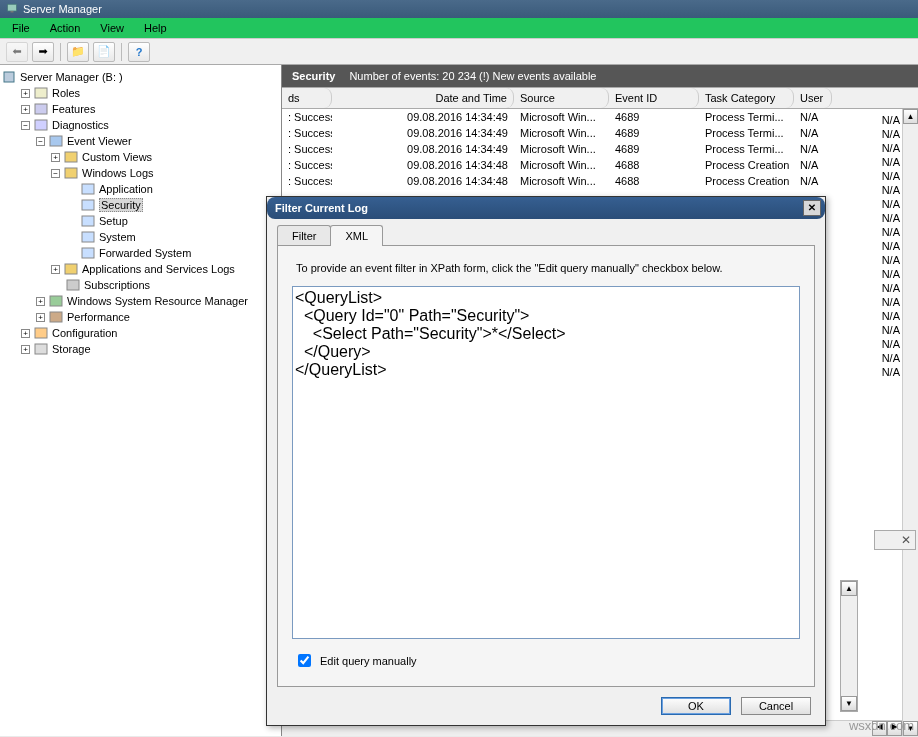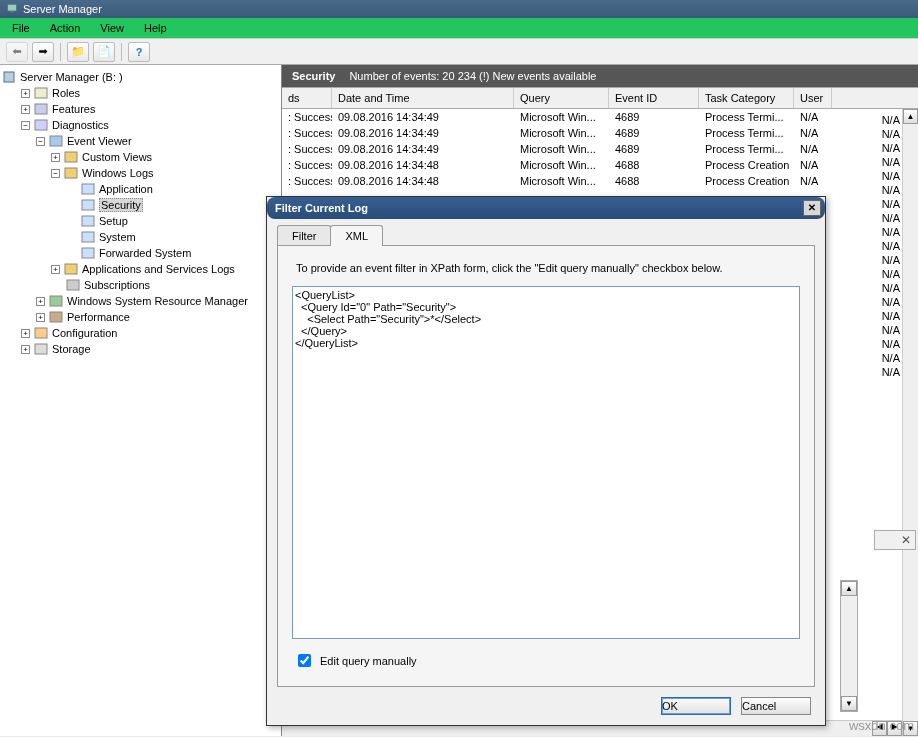--- a/index.html
+++ b/index.html
@@ -75,21 +75,21 @@
     background:#565656; color:#fff;
     padding:5px 10px;
     display:flex; gap:14px;
   }
   .cols {
     display:flex;
     background:#f0f0f0;
     border-bottom:1px solid #aaa;
     border-top:1px solid #aaa;
   }
-  .col { padding:4px 6px; border-right:1px solid #ccc;}
+  .col { padding:4px 6px; border-right:1px solid #ccc;border-radius:8px;}
   .listarea { position:relative; flex:1; overflow:hidden; }
   .row { display:flex; padding:1px 0; }
   .cell { padding:1px 6px; white-space:nowrap; overflow:hidden; }
   .scrollbar-v {
     position:absolute; right:0; top:0; bottom:0; width:16px;
     background:#efefef; border-left:1px solid #ccc;
     display:flex; flex-direction:column; justify-content:space-between;
   }
   .sbtn { height:15px; border:1px solid #999; background:linear-gradient(#fff,#ddd); font-size:8px; text-align:center; line-height:13px;}
   .scrollbar-h {
@@ -142,32 +142,33 @@
     display:flex; flex-direction:column;
     gap:10px;
     margin-top:-1px;
   }
   .hint { text-align:left; padding:2px 4px;}
   .xmlbox {
     flex:1;
     border:1px solid #7a9ac0;
     background:#fff;
     font-family:Tahoma, sans-serif;
-    font-size:11px;
+    font-size:16px;
     padding:2px;
     white-space:pre;
     overflow:auto;
     resize:none;
   }
   .chkrow { display:flex; align-items:center; gap:6px; padding:2px;}
   .btnrow { display:flex; justify-content:flex-end; gap:10px; padding:10px 4px 0 0;}
   .wbtn {
     width:70px; padding:2px 0;
     border:1px solid #888;
     background:linear-gradient(#fdfdfd,#e0e0e0);
+    text-align:center;
   }
   .wbtn.def { border:1px solid #2a6ab0; box-shadow:0 0 0 1px #6aa0e0 inset;}
   
   .close-panel {
     position:absolute;
     right:2px; top:530px;
     width:42px; height:20px;
     border:1px solid #aaa;
     background:#f0f0f0;
     display:flex; justify-content:flex-end; align-items:center;
@@ -184,21 +185,21 @@
   }
   .miniscroll .sbtn{display:block;}
   
   .watermark {
     position:absolute;
     right:4px; bottom:4px;
     font-size:13px; color:#999;
   }
   
   
-  .c-kw{width:50px;} .c-dt{width:182px;} .c-src{width:95px;} .c-eid{width:90px;} .c-tc{width:95px;} .c-usr{width:38px;}
+  .c-kw{width:50px;} .c-dt{width:182px;text-align:right;} .c-src{width:95px;} .c-eid{width:90px;} .c-tc{width:95px;} .c-usr{width:38px;}
   
   .hidden-rows { position:absolute; right:18px; top:4px; }
   .hidden-na { padding:1px 0; }
 </style>
 </head>
 <body>
 
 <div class="titlebar">
   <span>
     <svg viewBox="0 0 16 16">
@@ -405,21 +406,21 @@
   </div>
 
   <div class="right">
     <div class="rhead">
       <b>Security</b>
       <span>Number of events: 20 234 (!) New events available</span>
     </div>
     <div class="cols">
       <div class="col c-kw">ds</div>
       <div class="col c-dt">Date and Time</div>
-      <div class="col c-src">Query</div>
+      <div class="col c-src">Source</div>
       <div class="col c-eid">Event ID</div>
       <div class="col c-tc">Task Category</div>
       <div class="col c-usr">User</div>
     </div>
     <div class="listarea">
       <div id="event-rows">
           <div class="row">
        <div class="cell c-kw">: Success</div>
        <div class="cell c-dt">09.08.2016 14:34:49</div>
        <div class="cell c-src">Microsoft Win...</div>

